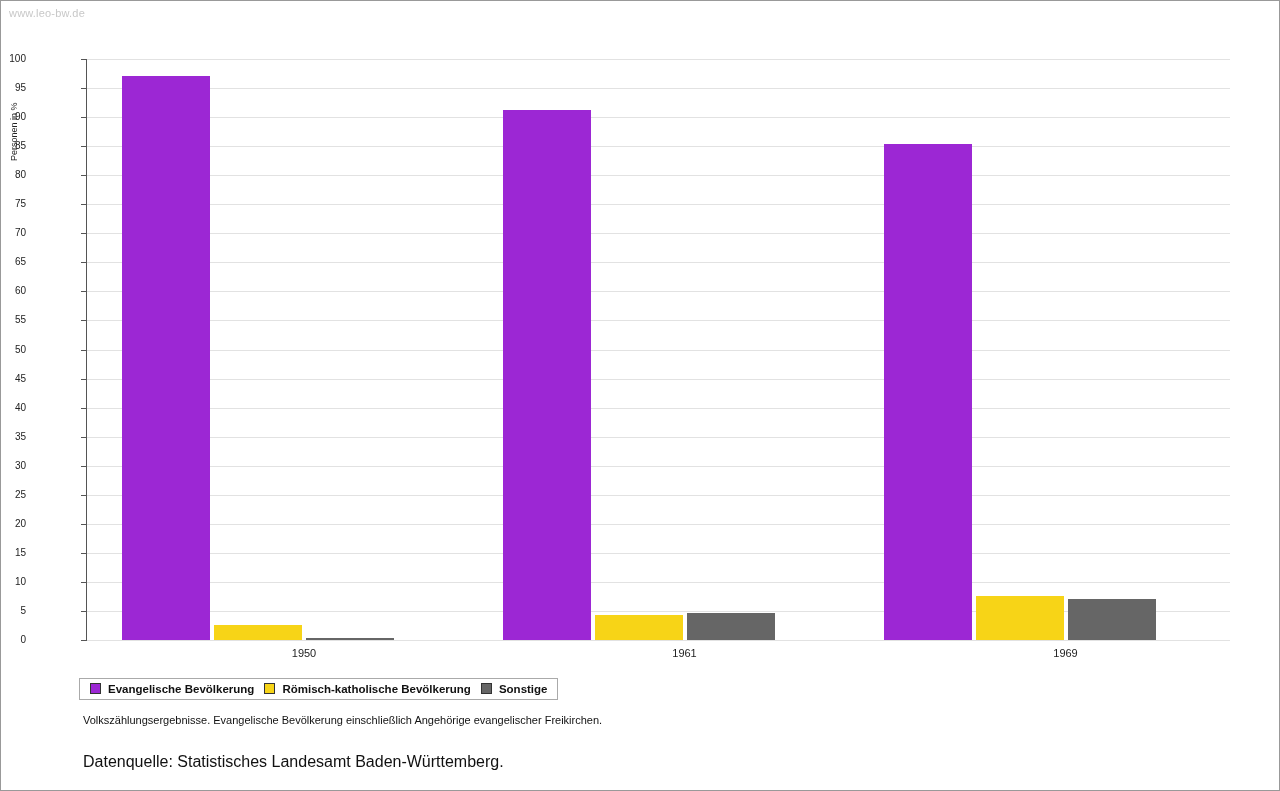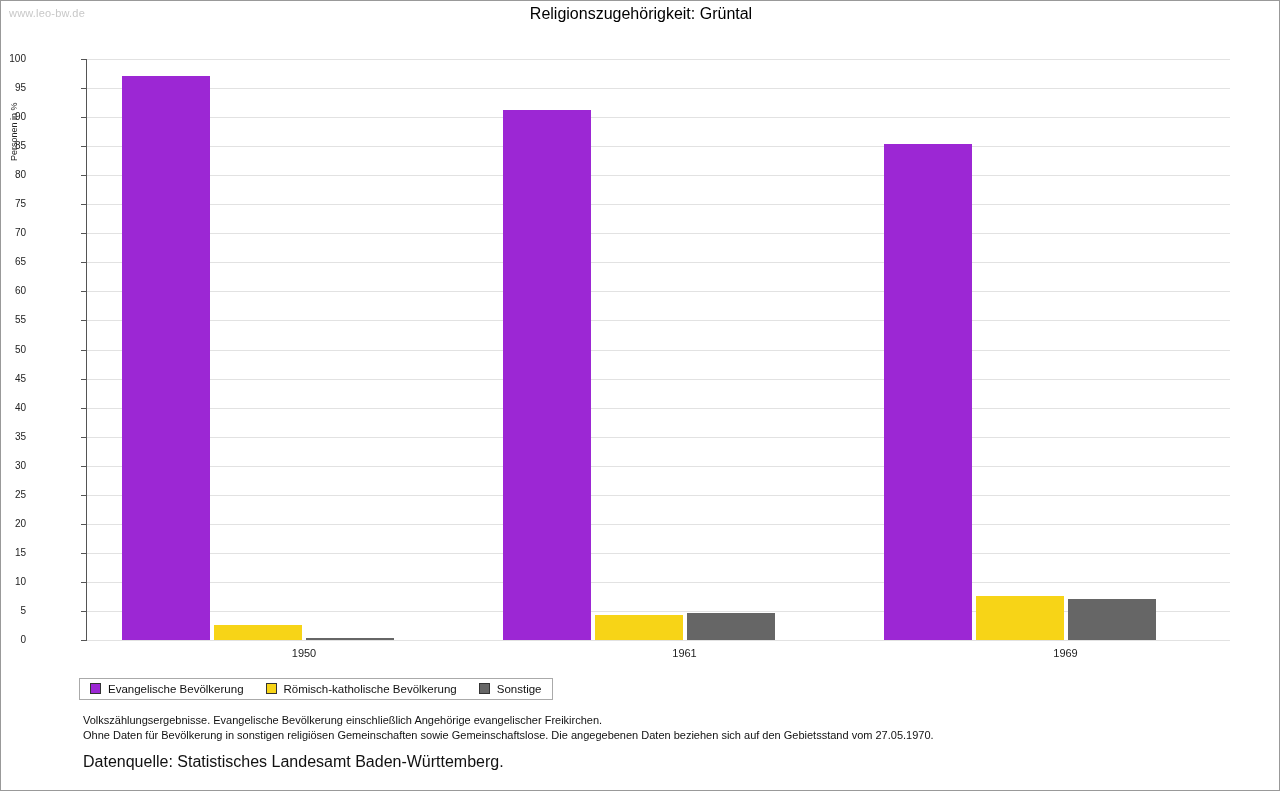--- a/index.html
+++ b/index.html
@@ -96,23 +96,24 @@
   }
   #legend {
     position: absolute;
     left: 78px;
     top: 677px;
     border: 1px solid #aaaaaa;
     background: #ffffff;
     padding: 3px 10px 4px 10px;
     display: flex;
     align-items: center;
-    gap: 22px;
+    gap: 10px;
     box-sizing: border-box;
     height: 22px;
+    font-weight: bold;
   }
   .legend-item {
     display: flex;
     align-items: center;
     gap: 7px;
     font-size: 11.5px;
     color: #111111;
   }
   .legend-swatch {
     width: 11px;
@@ -137,21 +138,20 @@
     color: #111111;
   }
 </style>
 </head>
 <body>
 
 <div id="page">
 
   <div id="watermark">www.leo-bw.de</div>
 
-  <div id="chart-title">Religionszugehörigkeit: Grüntal</div>
 
   <div id="ylabel">Personen in %</div>
 
   <div id="plot">
       <div class="gridline" style="top: 581px;"></div>
       <div class="ytick-mark" style="top: 581px;"></div>
       <div class="ytick-label" style="top: 581px;">0</div>
       <div class="gridline" style="top: 551.95px;"></div>
       <div class="ytick-mark" style="top: 551.95px;"></div>
       <div class="ytick-label" style="top: 551.95px;">5</div>
@@ -236,18 +236,17 @@
       <span>Römisch-katholische Bevölkerung</span>
     </div>
     <div class="legend-item">
       <span class="legend-swatch" style="background:#666666"></span>
       <span>Sonstige</span>
     </div>
   </div>
 
   <div id="notes">
     <div>Volkszählungsergebnisse. Evangelische Bevölkerung einschließlich Angehörige evangelischer Freikirchen.</div>
-    <div>Ohne Daten für Bevölkerung in sonstigen religiösen Gemeinschaften sowie Gemeinschaftslose. Die angegebenen Daten beziehen sich auf den Gebietsstand vom 27.05.1970.</div>
   </div>
 
   <div id="source">Datenquelle: Statistisches Landesamt Baden-Württemberg.</div>
 
 </div>
 
 </body></html>

